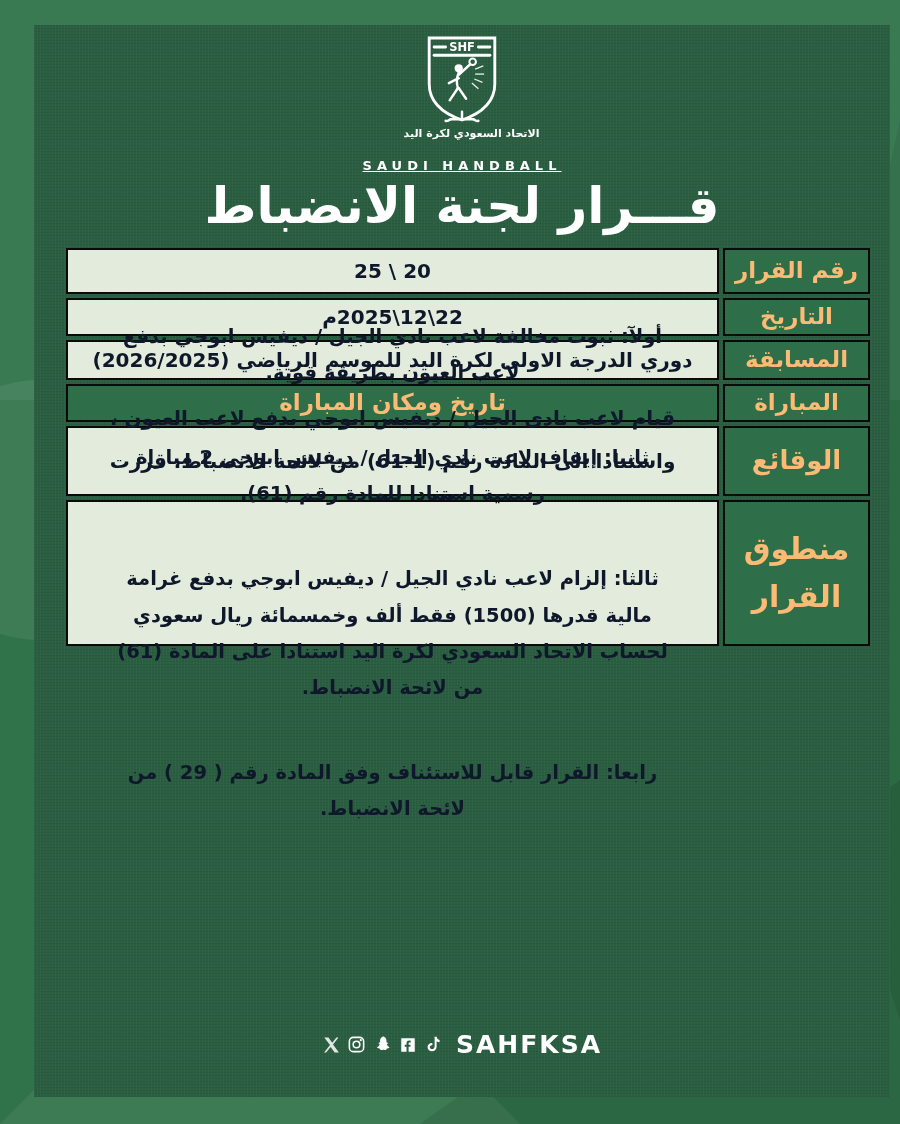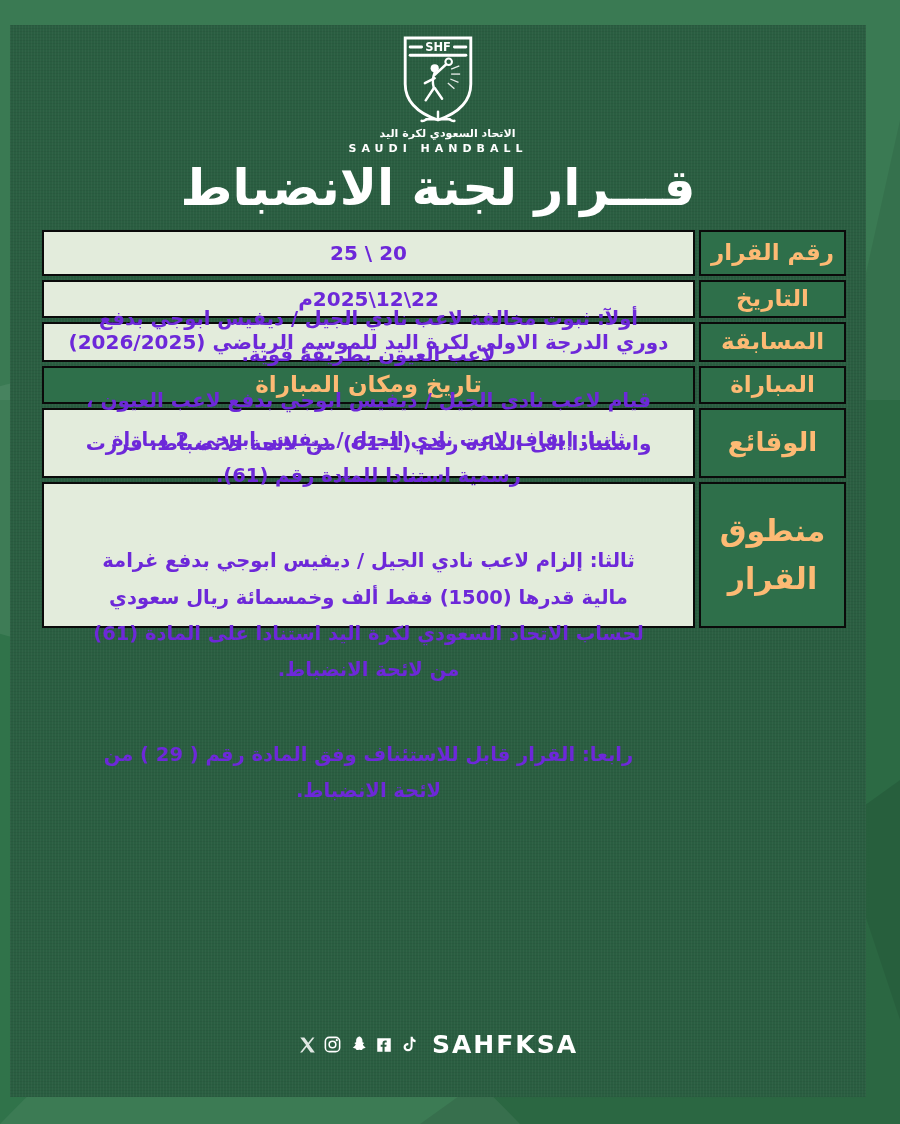--- a/index.html
+++ b/index.html
@@ -16,32 +16,32 @@
     clip-path:polygon(100% 0,100% 100%,0 100%);}
   .bg-tri3{left:0;top:860px;width:520px;height:264px;background:rgba(255,255,255,.06);
     clip-path:polygon(0 100%,100% 100%,50% 0);}
   .bg-circ{left:-90px;top:380px;width:260px;height:260px;border-radius:50%;
     background:rgba(255,255,255,.07);}
   .bg-band{right:0;top:120px;width:120px;height:900px;background:rgba(0,0,0,.07);
     clip-path:polygon(100% 0,100% 100%,0 60%);}
 
   
   .card{
-    position:absolute;left:10px;top:25px;width:856px;height:1072px;
+    position:absolute;left:34px;top:25px;width:856px;height:1072px;
     background:
       repeating-linear-gradient(0deg, rgba(0,0,0,.05) 0 1px, rgba(0,0,0,0) 1px 3px),
       repeating-linear-gradient(90deg, rgba(255,255,255,.03) 0 1px, rgba(255,255,255,0) 1px 3px),
       #2a5e41;
   }
 
   
   .logo{width:100%;text-align:center;color:#fff;padding-top:8px;}
   .logo svg{display:block;margin:0 auto;}
   .logo-ar{font-size:11px;font-weight:bold;margin-top:2px;padding-left:19px;}
-  .logo-en{font-size:11px;font-weight:bold;letter-spacing:5px;margin-top:2px;}
+  .logo-en{font-size:13px;font-weight:bold;letter-spacing:5px;margin-top:18px;text-decoration:underline;}
 
   
   .title{
     direction:rtl;text-align:center;color:#fff;
     font-size:50px;font-weight:bold;line-height:1.1;margin-top:6px;
   }
 
   
   .dtable{
     direction:rtl;
@@ -51,21 +51,21 @@
     gap:4px;
     margin:14px 20px 0 32px;
   }
   .hcell{
     background:#2e6f4a;border:2px solid #0a0a0a;color:#fdba74;
     display:flex;align-items:center;justify-content:center;
     font-weight:bold;font-size:23px;text-align:center;line-height:1.35;
     padding:0 6px;
   }
   .vcell{
-    background:#e3ecdc;border:2px solid #0a0a0a;color:#6d28d9;
+    background:#e3ecdc;border:2px solid #0a0a0a;color:#0f172a;
     display:flex;flex-direction:column;align-items:center;justify-content:center;
     font-weight:bold;font-size:20px;text-align:center;
     padding:0 20px;line-height:1.55;
   }
   .hcell.big{font-size:30px;line-height:1.6;}
   .hcell.med{font-size:26px;}
   .vcell.facts{font-size:20px;line-height:2.15;}
   .vcell.verdict{gap:25px;font-size:19.5px;line-height:1.85;padding:0 26px;}
   .vcell.verdict p{margin:12px;}
 

